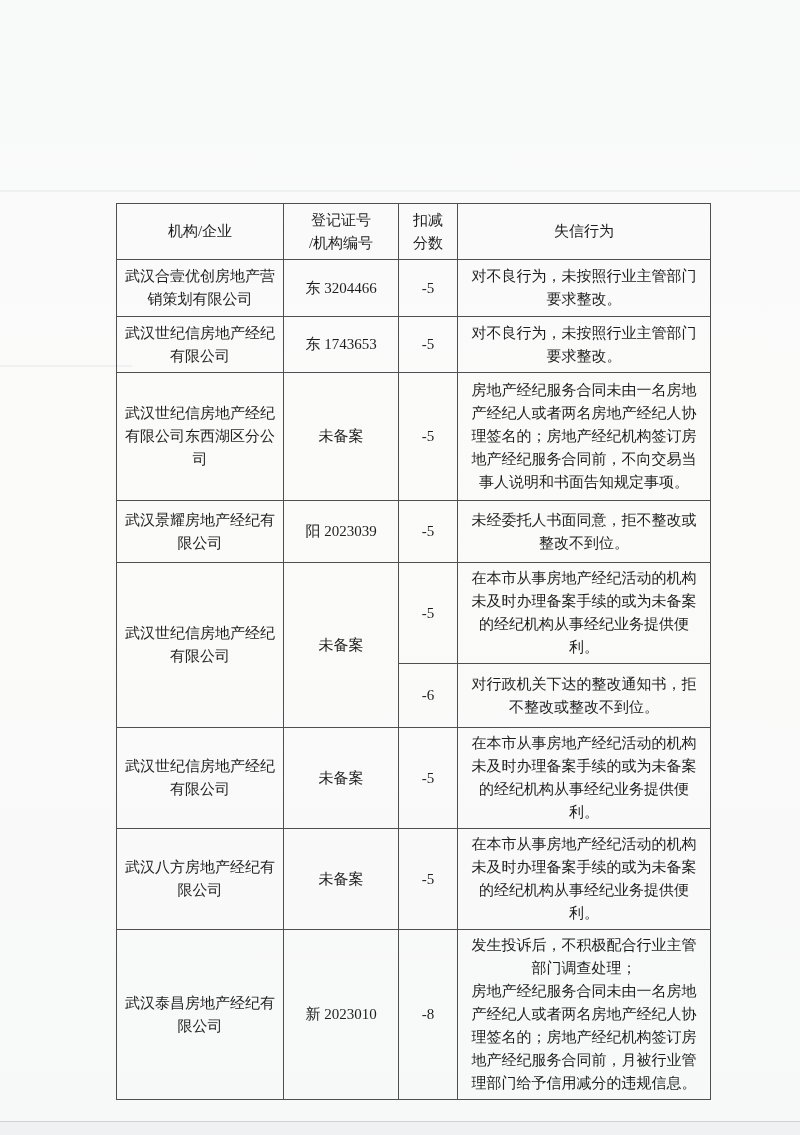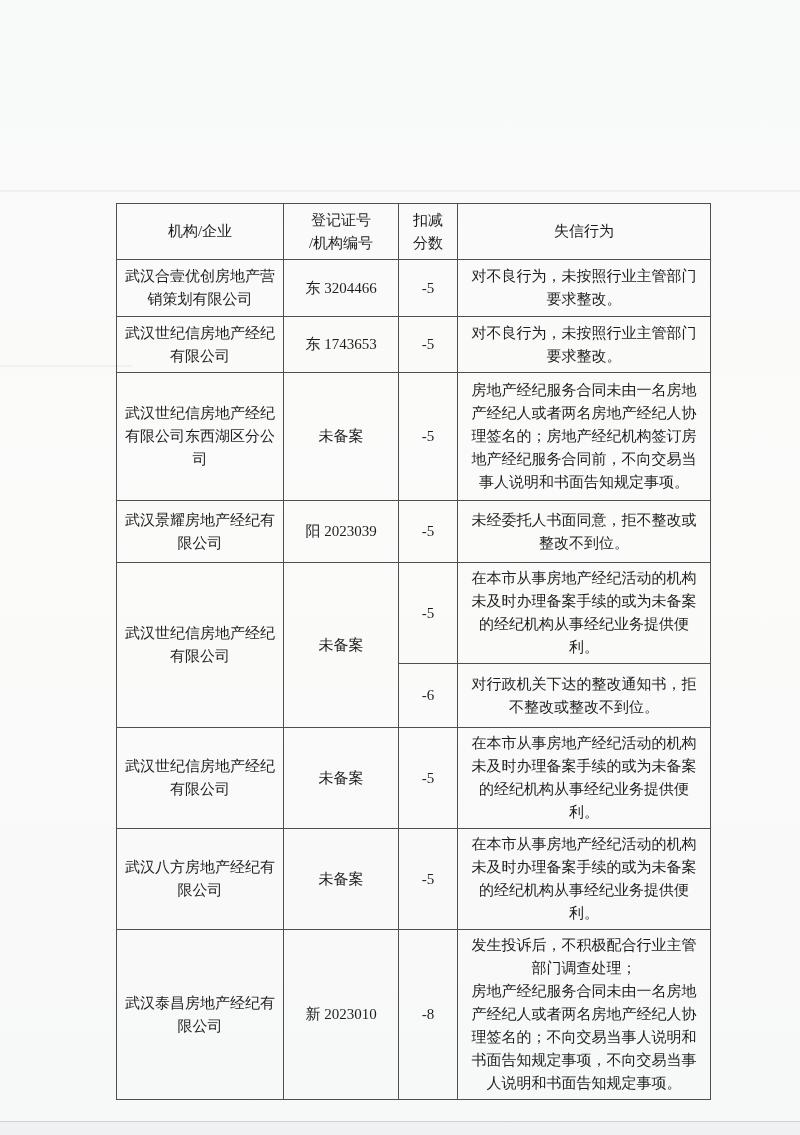--- a/index.html
+++ b/index.html
@@ -150,20 +150,20 @@
         <td class="c-reg">未备案</td>
         <td class="c-score">-5</td>
         <td class="c-beh">在本市从事房地产经纪活动的机构未及时办理备案手续的或为未备案的经纪机构从事经纪业务提供便利。</td>
       </tr>
 
       <tr class="rh-8">
         <td class="c-org">武汉泰昌房地产经纪有限公司</td>
         <td class="c-reg">新 2023010</td>
         <td class="c-score">-8</td>
         <td class="c-beh">发生投诉后，不积极配合行业主管部门调查处理；
-房地产经纪服务合同未由一名房地产经纪人或者两名房地产经纪人协理签名的；不向交易当事人说明和书面告知规定事项，不向交易当事人说明和书面告知规定事项。</td>
+房地产经纪服务合同未由一名房地产经纪人或者两名房地产经纪人协理签名的；房地产经纪机构签订房地产经纪服务合同前，月被行业管理部门给予信用减分的违规信息。</td>
       </tr>
     </tbody>
   </table>
 
   <div class="bottom-edge"></div>
   <div class="bottom-strip"></div>
 </div>
 
 </body></html>

